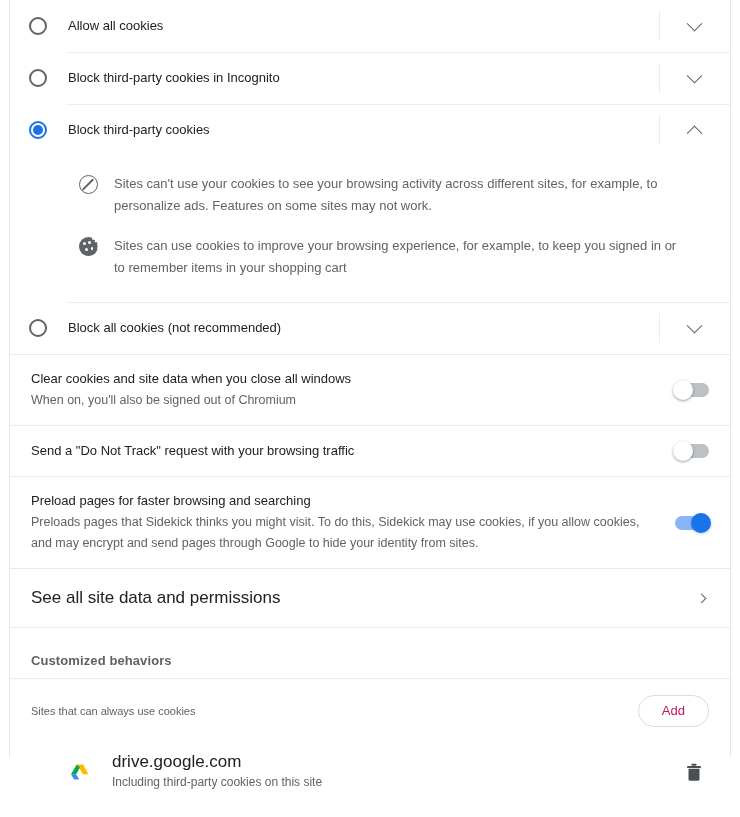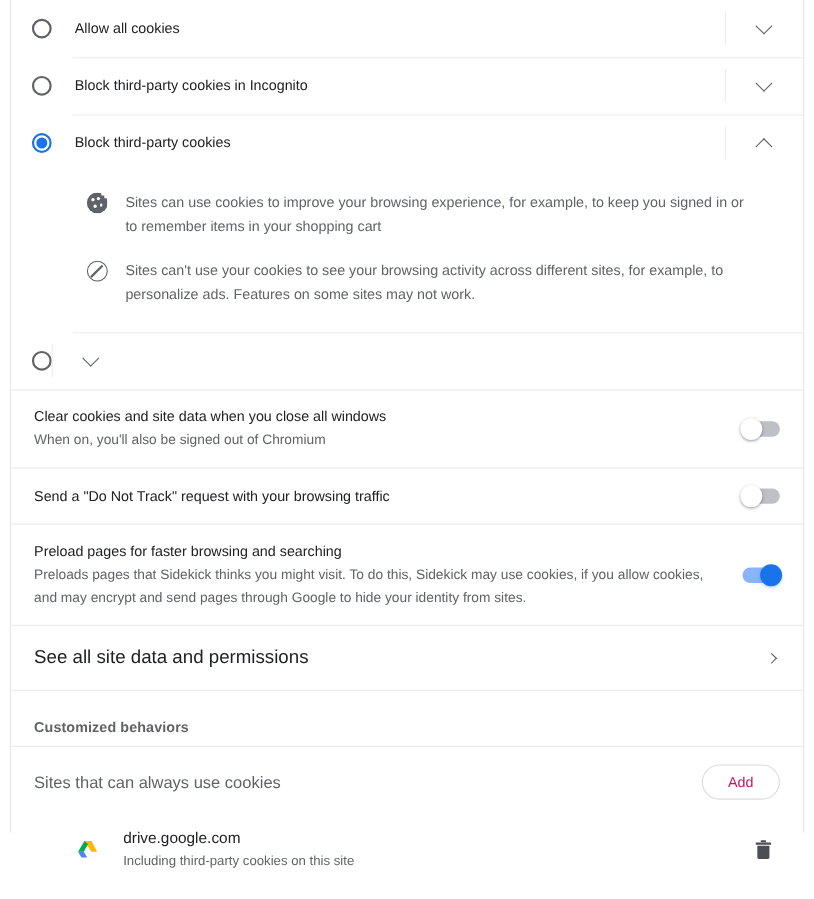--- a/index.html
+++ b/index.html
@@ -241,21 +241,21 @@
   }
 
   .always-row {
     display: flex;
     align-items: center;
     padding: 16px 21px 16px 21px;
     min-height: 60px;
   }
   .always-label {
     flex: 1 1 auto;
-    font-size: 15px;
+    font-size: 11px;
     color: #5f6368;
   }
   .add-btn {
     flex: 0 0 auto;
     border: 1px solid #dadce0;
     border-radius: 16px;
     background: #fff;
     color: #be185d;
     font-size: 13px;
     font-family: "Liberation Sans", sans-serif;
@@ -266,21 +266,21 @@
 
   .site-row {
     display: flex;
     align-items: center;
     padding: 9px 21px 9px 59px;
     min-height: 56px;
   }
   .drive-icon { flex: 0 0 auto; width: 22px; height: 22px; }
   .site-text { flex: 1 1 auto; margin-left: 21px; }
   .site-name {
-    font-size: 14px;
+    font-size: 17px;
     color: #202124;
     line-height: 19px;
   }
   .site-sub {
     font-size: 12px;
     color: #5f6368;
     line-height: 20px;
     margin-top: 1px;
   }
   .trash {
@@ -315,42 +315,43 @@
 
     <div class="radio-row">
       <span class="radio-mark checked"></span>
       <span class="radio-label">Block third-party cookies</span>
       <span class="chev-wrap">
         <span class="chev up"></span>
       </span>
     </div>
 
     <div class="expand-area">
+      <div class="bullet">
+        <span class="bullet-icon">
+          <span class="ico-block"></span>
+        </span>
+        <span class="bullet-text">Sites can't use your cookies to see your browsing activity across different sites, for example, to personalize ads. Features on some sites may not work.</span>
+      </div>
       <div class="bullet">
         <span class="bullet-icon">
           <span class="ico-cookie">
               <span class="body"></span>
               <i></i>
               <i></i>
               <i></i>
               <i></i>
             </span>
         </span>
         <span class="bullet-text">Sites can use cookies to improve your browsing experience, for example, to keep you signed in or to remember items in your shopping cart</span>
       </div>
-      <div class="bullet">
-        <span class="bullet-icon">
-          <span class="ico-block"></span>
-        </span>
-        <span class="bullet-text">Sites can't use your cookies to see your browsing activity across different sites, for example, to personalize ads. Features on some sites may not work.</span>
-      </div>
     </div>
 
     <div class="radio-row after-expand">
       <span class="radio-mark"></span>
+      <span class="radio-label">Block all cookies (not recommended)</span>
       <span class="chev-wrap">
         <span class="chev"></span>
       </span>
     </div>
   </div>
 
   <div class="sep"></div>
 
   <div class="toggle-row">
     <div class="toggle-text">

